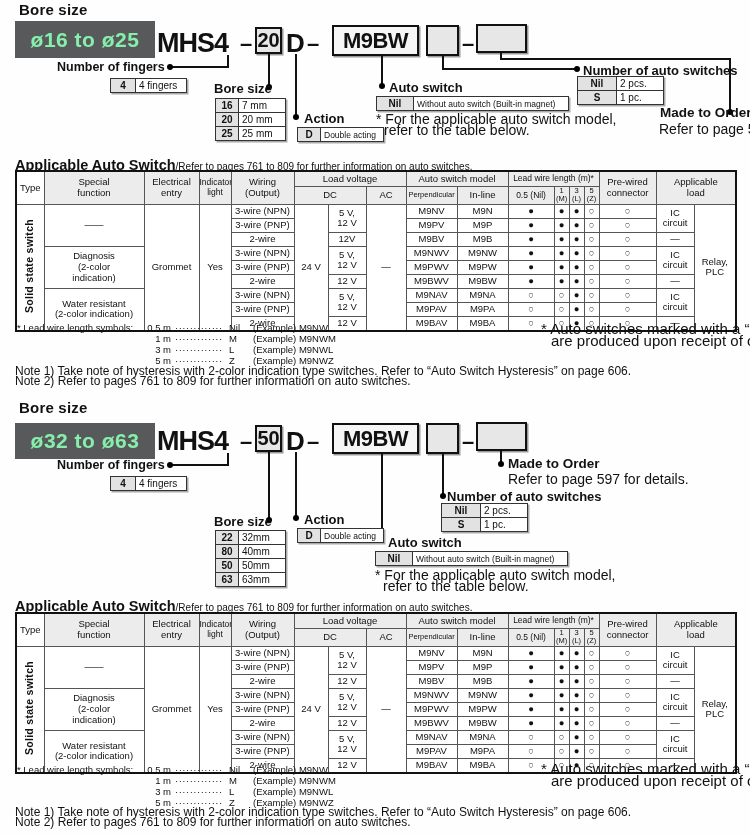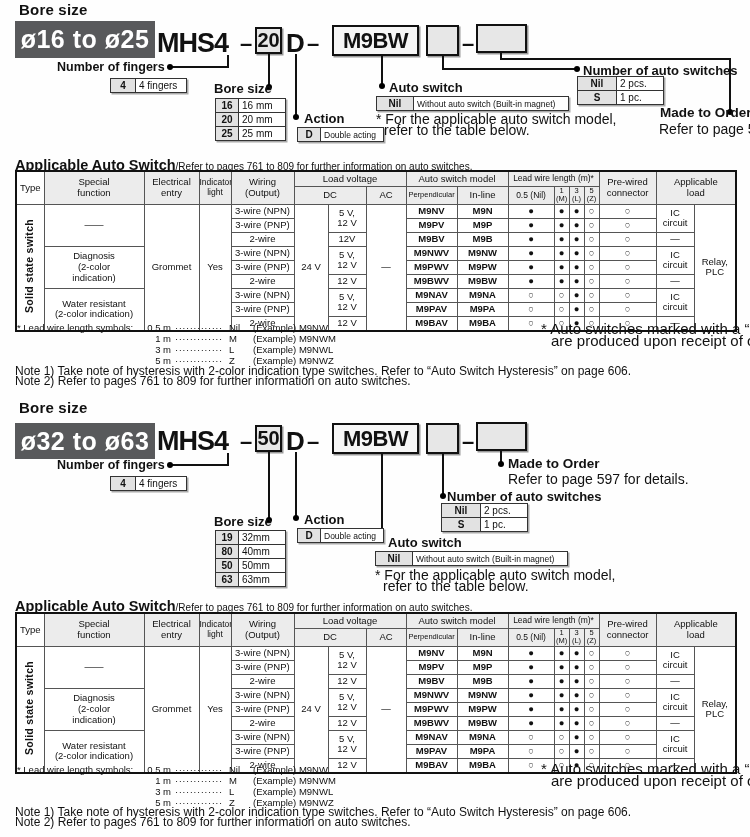--- a/index.html
+++ b/index.html
@@ -1,19 +1,19 @@
 <!DOCTYPE html>
 <html><head>
 <meta charset="utf-8">
 <style>
   html,body{margin:0;padding:0;background:#fff}
   .page{position:relative;width:750px;height:837px;background:#fefefe;font-family:"Liberation Sans",sans-serif;color:#111;overflow:hidden}
   .abs{position:absolute}
   .h-bore{font-size:15px;font-weight:bold;letter-spacing:0.2px}
-  .band{background:#58595b;color:#ffffff;font-weight:bold;font-size:25px;display:flex;align-items:center;justify-content:center;letter-spacing:0.5px}
+  .band{background:#58595b;color:#86efac;font-weight:bold;font-size:21px;display:flex;align-items:center;justify-content:center;letter-spacing:0.5px}
   .model-base{font-size:27px;font-weight:bold;letter-spacing:-1px}
   .model-dash{font-size:22px;font-weight:bold}
   .model-plain{font-size:26px;font-weight:bold}
   .mbox{border:2px solid #111;display:flex;align-items:center;justify-content:center;font-weight:bold;box-shadow:1.5px 1.5px 0 #999;box-sizing:border-box}
   .mbox.fill{background:#e7e7e7}
   .mbox.white{background:#f6f6f6}
   .mbox.code2{font-size:20px}
   .mbox.code4{font-size:22px;letter-spacing:-0.5px}
   .callout{font-weight:bold;font-size:13px;white-space:nowrap}
   .callout.small{font-size:12.5px}
@@ -30,21 +30,21 @@
   .bigtitle .t{font-size:14.5px;font-weight:bold}
   .bigtitle .s{font-size:10px}
   table.big{border-collapse:collapse;table-layout:fixed;width:720px;border:2px solid #111}
   table.big th,table.big td{border:1px solid #555;padding:0;text-align:center;vertical-align:middle;line-height:1.12;overflow:hidden}
   table.big th{background:#ececec;font-weight:normal;font-size:9.5px;white-space:pre-line;height:14px}
   table.big td{font-size:9.5px;background:#fff;height:13px}
   .th-white{background:#fff !important}
   .th-tiny{font-size:7.5px !important}
   .th-sm{font-size:8.5px !important}
   .c-wiring{font-size:8.8px}
-  .c-model{font-weight:bold;background:#ececec;font-size:9.8px}
+  .c-model{font-weight:normal;background:#ececec;font-size:9.8px}
   .c-volt{white-space:pre-line;font-size:9.3px}
   .c-special{white-space:pre-line;font-size:9.8px}
   .c-load{white-space:pre-line;font-size:9.8px}
   .lead-filled{font-size:10px}
   .lead-open{font-size:9px;color:#333}
   .c-prewired{font-size:9px;color:#333}
   .vert{writing-mode:vertical-rl;transform:rotate(180deg);font-weight:bold;font-size:10.5px;letter-spacing:0.3px;white-space:nowrap}
   .fl-row{display:flex;height:11px;font-size:9.5px;white-space:nowrap}
   .fl-len{width:28px;text-align:right}
   .fl-leader{width:52px;overflow:hidden;letter-spacing:0.5px;padding-left:4px}
@@ -93,21 +93,21 @@
       <div class="kv-row">
         <span class="kv-k">4</span>
         <span class="kv-v">4 fingers</span>
       </div>
     </div>
 
   <span class="abs callout" style="left:214px;top:81px">Bore size</span>
   <div class="abs kv" style="left:215px;top:98px;--kw:22px;--vw:40px">
       <div class="kv-row">
         <span class="kv-k">16</span>
-        <span class="kv-v">16 mm</span>
+        <span class="kv-v">7 mm</span>
       </div>
       <div class="kv-row">
         <span class="kv-k">20</span>
         <span class="kv-v">20 mm</span>
       </div>
       <div class="kv-row">
         <span class="kv-k">25</span>
         <span class="kv-v">25 mm</span>
       </div>
     </div>
@@ -405,21 +405,21 @@
       </div>
       <div class="kv-row">
         <span class="kv-k">S</span>
         <span class="kv-v">1 pc.</span>
       </div>
     </div>
 
   <span class="abs callout" style="left:214px;top:514px">Bore size</span>
   <div class="abs kv" style="left:215px;top:530px;--kw:22px;--vw:40px">
       <div class="kv-row">
-        <span class="kv-k">19</span>
+        <span class="kv-k">22</span>
         <span class="kv-v">32mm</span>
       </div>
       <div class="kv-row">
         <span class="kv-k">80</span>
         <span class="kv-v">40mm</span>
       </div>
       <div class="kv-row">
         <span class="kv-k">50</span>
         <span class="kv-v">50mm</span>
       </div>

